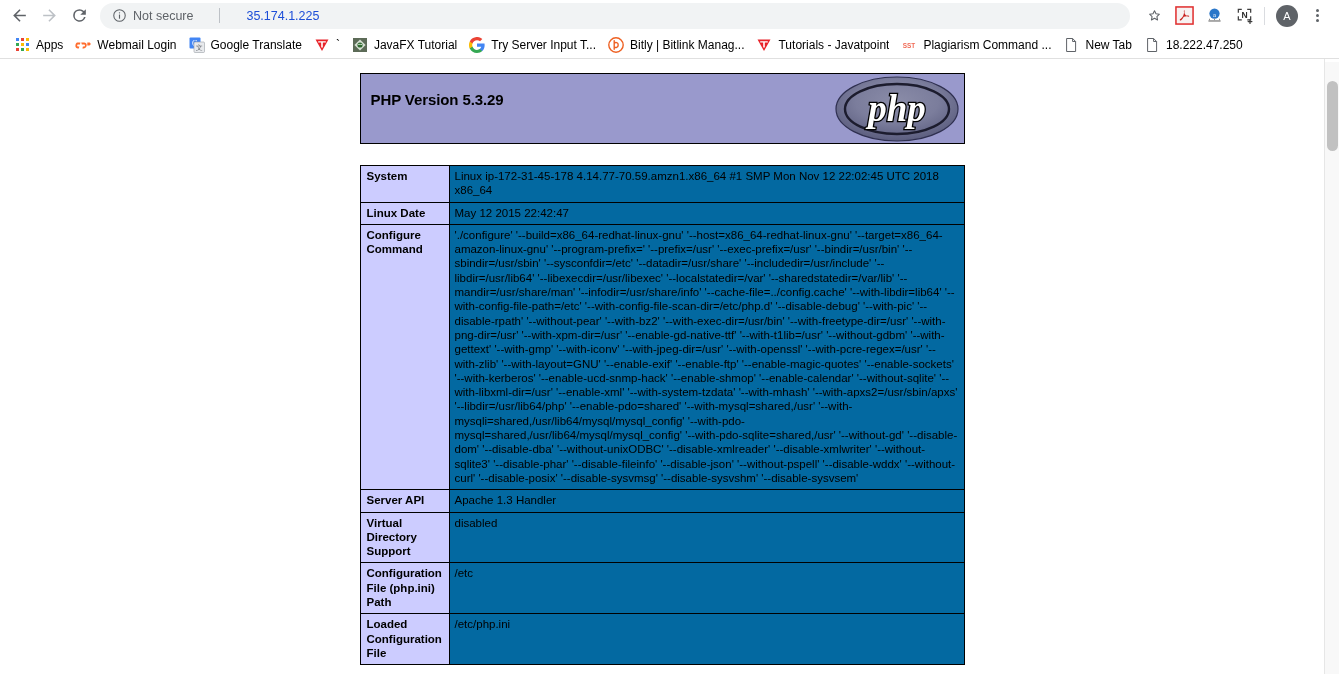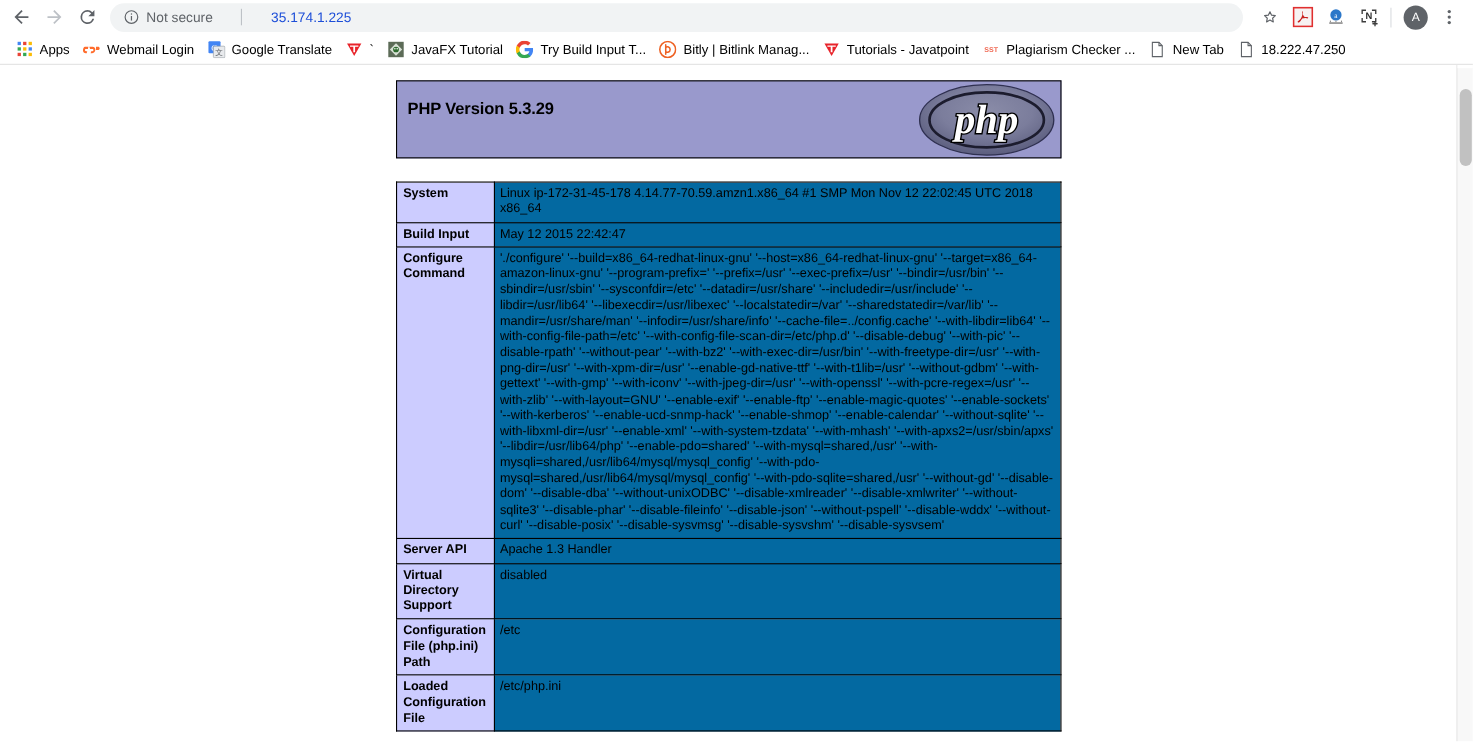--- a/index.html
+++ b/index.html
@@ -405,21 +405,21 @@
 
     <div class="bookmark">
       <span class="bm-icon">
         <svg width="16" height="16" viewBox="0 0 18 18">
           <path d="M17.6 9.2c0-.6-.1-1.2-.2-1.8H9v3.5h4.8a4.1 4.1 0 0 1-1.8 2.7v2.2h2.9c1.7-1.6 2.7-3.9 2.7-6.6z" fill="#4285f4"></path>
           <path d="M9 18c2.4 0 4.5-.8 6-2.2l-2.9-2.2c-.8.5-1.8.9-3.1.9-2.4 0-4.4-1.6-5.1-3.8H.9v2.3A9 9 0 0 0 9 18z" fill="#34a853"></path>
           <path d="M3.9 10.7a5.4 5.4 0 0 1 0-3.4V5H.9a9 9 0 0 0 0 8l3-2.3z" fill="#fbbc05"></path>
           <path d="M9 3.6c1.3 0 2.5.5 3.4 1.3l2.6-2.6A9 9 0 0 0 .9 5l3 2.3C4.6 5.2 6.6 3.6 9 3.6z" fill="#ea4335"></path>
         </svg>
       </span>
-      <span class="bm-label">Try Build Input T...</span>
+      <span class="bm-label">Try Server Input T...</span>
     </div>
 
     <div class="bookmark">
       <span class="bm-icon">
         <svg width="16" height="16" viewBox="0 0 16 16">
           <circle cx="8" cy="8" r="7.2" fill="none" stroke="#ee6123" stroke-width="1.4"></circle>
           <path d="M6.2 3.6v8.7M6.2 6.2c1.4-1.3 4 -0.7 4 1.8s-2.6 3.1-4 1.8" fill="none" stroke="#ee6123" stroke-width="1.4" stroke-linecap="round"></path>
         </svg>
       </span>
       <span class="bm-label">Bitly | Bitlink Manag...</span>
@@ -434,21 +434,21 @@
       </span>
       <span class="bm-label">Tutorials - Javatpoint</span>
     </div>
 
     <div class="bookmark">
       <span class="bm-icon">
         <svg width="16" height="16" viewBox="0 0 16 16">
           <text x="8" y="10.5" font-size="6.4" font-weight="bold" font-family="Liberation Sans, sans-serif" fill="#f06a55" text-anchor="middle">SST</text>
         </svg>
       </span>
-      <span class="bm-label">Plagiarism Checker ...</span>
+      <span class="bm-label">Plagiarism Command ...</span>
     </div>
 
     <div class="bookmark">
       <span class="bm-icon">
         <svg width="16" height="16" viewBox="0 0 16 16">
           <path d="M3.6 1.5h6l3 3v10h-9z" fill="#ffffff" stroke="#5f6368" stroke-width="1"></path>
           <path d="M9.6 1.5v3h3" fill="none" stroke="#5f6368" stroke-width="1"></path>
         </svg>
       </span>
       <span class="bm-label">New Tab</span>
@@ -490,21 +490,21 @@
         </svg>
       </div>
 
       <table id="info-table">
         <tbody>
           <tr>
             <td class="k">System</td>
             <td class="v">Linux ip-172-31-45-178 4.14.77-70.59.amzn1.x86_64 #1 SMP Mon Nov 12 22:02:45 UTC 2018 x86_64</td>
           </tr>
           <tr>
-            <td class="k">Build Input</td>
+            <td class="k">Linux Date</td>
             <td class="v">May 12 2015 22:42:47</td>
           </tr>
           <tr>
             <td class="k">Configure Command</td>
             <td class="v">'./configure'  '--build=x86_64-redhat-linux-gnu' '--host=x86_64-redhat-linux-gnu' '--target=x86_64-amazon-linux-gnu' '--program-prefix=' '--prefix=/usr' '--exec-prefix=/usr' '--bindir=/usr/bin' '--sbindir=/usr/sbin' '--sysconfdir=/etc' '--datadir=/usr/share' '--includedir=/usr/include' '--libdir=/usr/lib64' '--libexecdir=/usr/libexec' '--localstatedir=/var' '--sharedstatedir=/var/lib' '--mandir=/usr/share/man' '--infodir=/usr/share/info' '--cache-file=../config.cache' '--with-libdir=lib64' '--with-config-file-path=/etc' '--with-config-file-scan-dir=/etc/php.d' '--disable-debug' '--with-pic' '--disable-rpath' '--without-pear' '--with-bz2' '--with-exec-dir=/usr/bin' '--with-freetype-dir=/usr' '--with-png-dir=/usr' '--with-xpm-dir=/usr' '--enable-gd-native-ttf' '--with-t1lib=/usr' '--without-gdbm' '--with-gettext' '--with-gmp' '--with-iconv' '--with-jpeg-dir=/usr' '--with-openssl' '--with-pcre-regex=/usr' '--with-zlib' '--with-layout=GNU' '--enable-exif' '--enable-ftp' '--enable-magic-quotes' '--enable-sockets' '--with-kerberos' '--enable-ucd-snmp-hack' '--enable-shmop' '--enable-calendar' '--without-sqlite' '--with-libxml-dir=/usr' '--enable-xml' '--with-system-tzdata' '--with-mhash' '--with-apxs2=/usr/sbin/apxs' '--libdir=/usr/lib64/php' '--enable-pdo=shared' '--with-mysql=shared,/usr' '--with-mysqli=shared,/usr/lib64/mysql/mysql_config' '--with-pdo-mysql=shared,/usr/lib64/mysql/mysql_config' '--with-pdo-sqlite=shared,/usr' '--without-gd' '--disable-dom' '--disable-dba' '--without-unixODBC' '--disable-xmlreader' '--disable-xmlwriter' '--without-sqlite3' '--disable-phar' '--disable-fileinfo' '--disable-json' '--without-pspell' '--disable-wddx' '--without-curl' '--disable-posix' '--disable-sysvmsg' '--disable-sysvshm' '--disable-sysvsem'</td>
           </tr>
           <tr>
             <td class="k">Server API</td>
             <td class="v">Apache 1.3 Handler</td>
           </tr>

